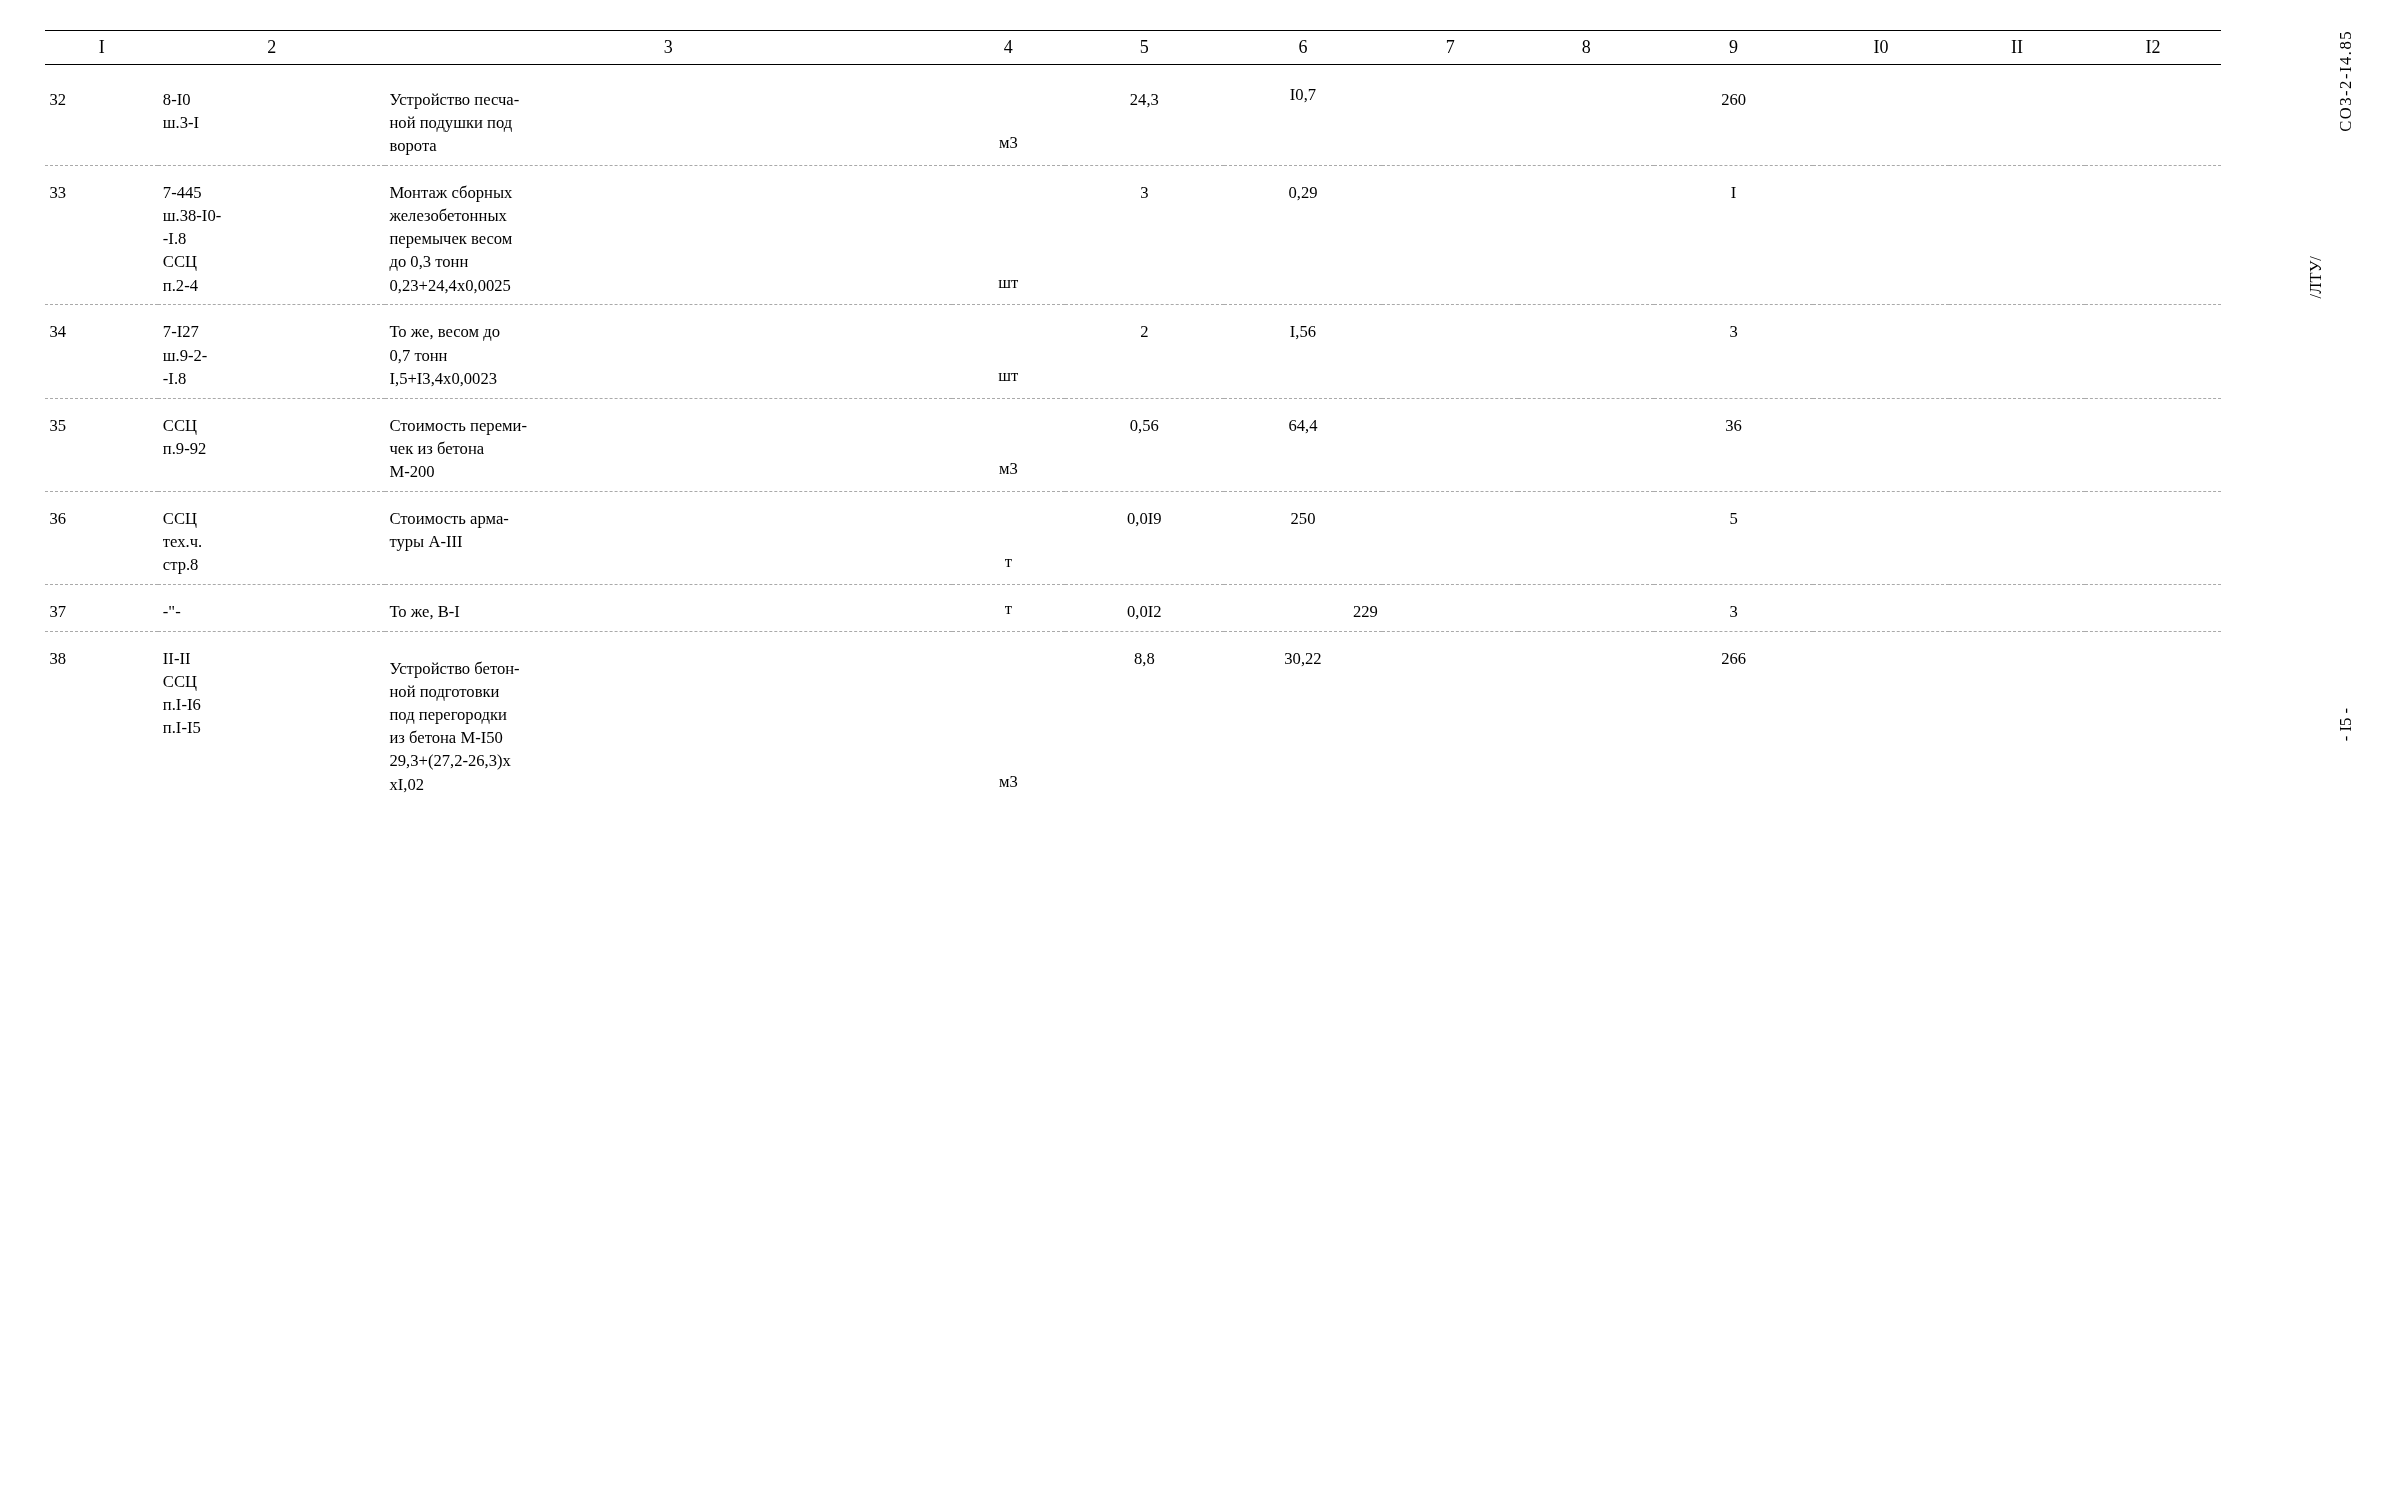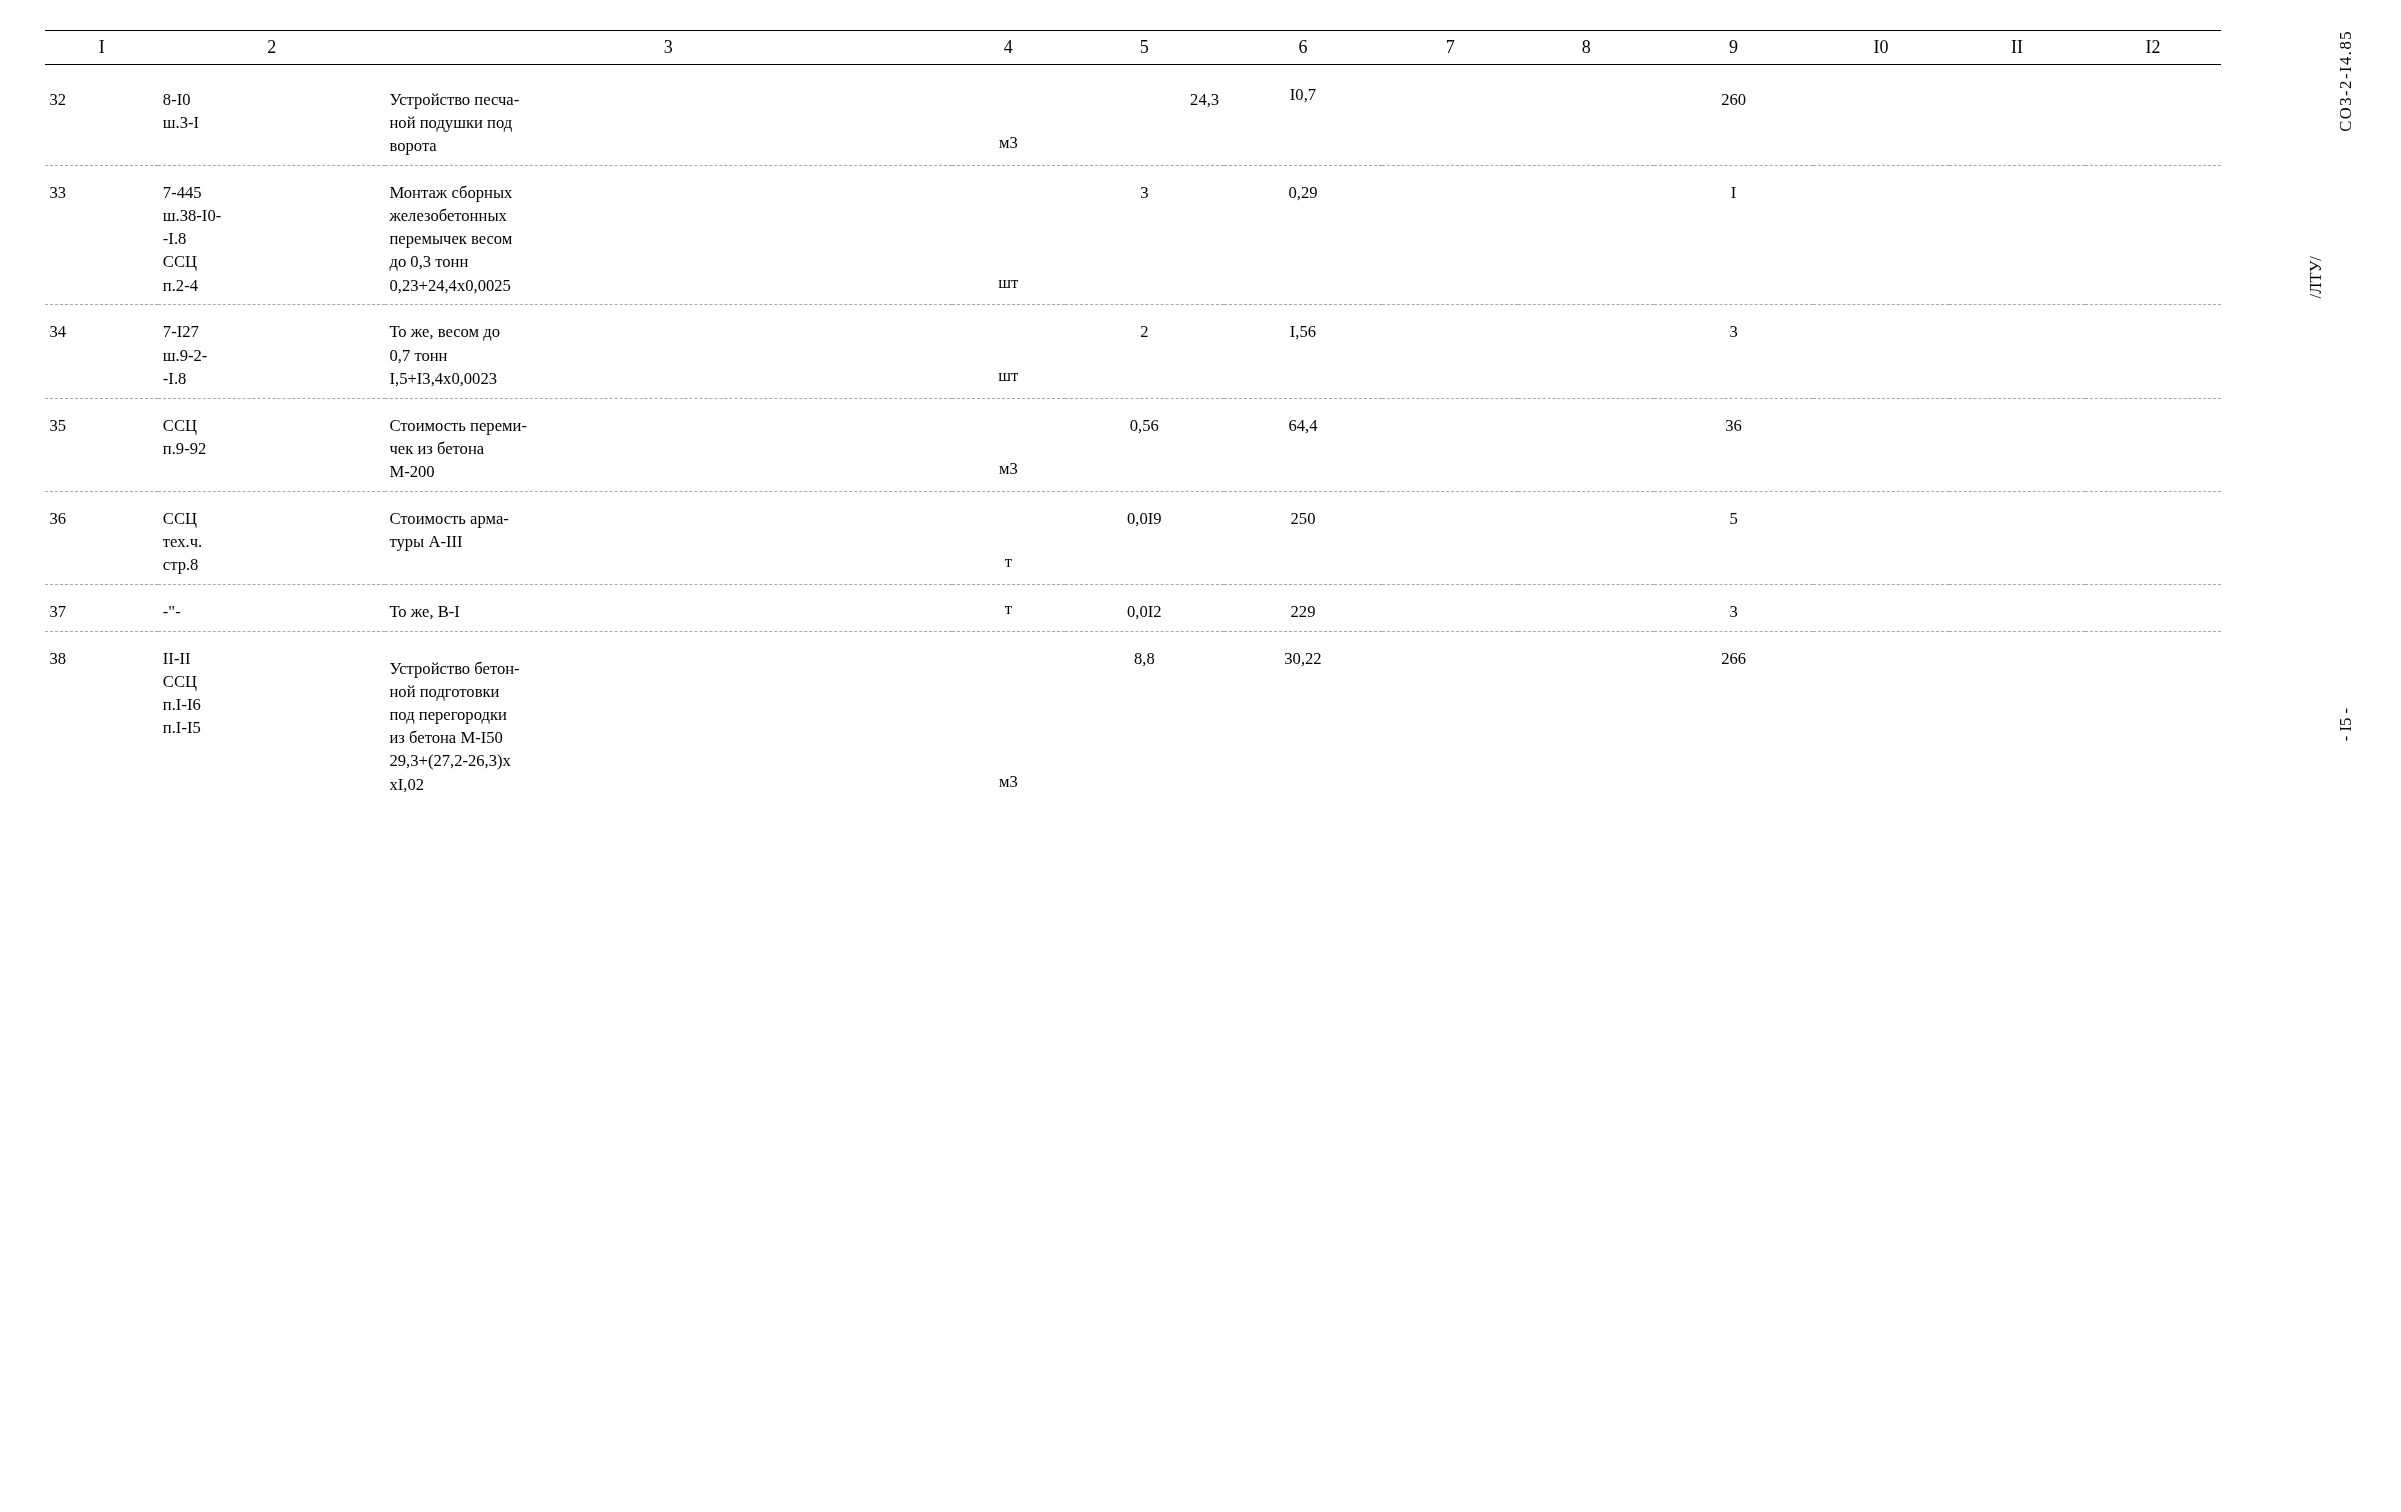--- a/index.html
+++ b/index.html
@@ -118,21 +118,21 @@
       <tbody>
 
         <tr class="data-row" style="border-top: 0.8px dashed #aaa;">
           <td style="padding-top:22.6px;margin-top:48px;">32</td>
           <td style="padding-top:22.6px; white-space:pre-line;margin-left:22px;">8-I0
 ш.3-I</td>
           <td style="padding-top:22.6px; white-space:pre-line;">Устройство песча-
 ной подушки под
 ворота</td>
           <td class="unit-cell">м3</td>
-          <td class="center" style="padding-top:22.6px;text-align:right;">24,3</td>
+          <td class="center" style="padding-top:22.6px;">24,3</td>
           <td class="center" style="padding-top:18px;">I0,7</td>
           <td></td>
           <td></td>
           <td class="center" style="padding-top:22.6px;">260</td>
           <td></td>
           <td></td>
           <td></td>
         </tr>
 
         <tr class="data-row" style="border-top: 0.8px dashed #aaa;">
@@ -212,21 +212,21 @@
           <td></td>
           <td></td>
         </tr>
 
         <tr class="data-row" style="border-top: 0.8px dashed #aaa;">
           <td style="padding-top:15px;">37</td>
           <td style="padding-top:15px;">-"-</td>
           <td style="padding-top:15px;">То же, В-I</td>
           <td class="unit-cell">т</td>
           <td class="center" style="padding-top:15px;">0,0I2</td>
-          <td class="center" style="padding-top:15px;">229</td>
+          <td class="center" style="padding-top:15px;text-align:right;">229</td>
           <td></td>
           <td></td>
           <td class="center" style="padding-top:15px;">3</td>
           <td></td>
           <td></td>
           <td></td>
         </tr>
 
         <tr class="data-row" style="border-top: 0.8px dashed #aaa;">
           <td style="padding-top:15px;">38</td>

